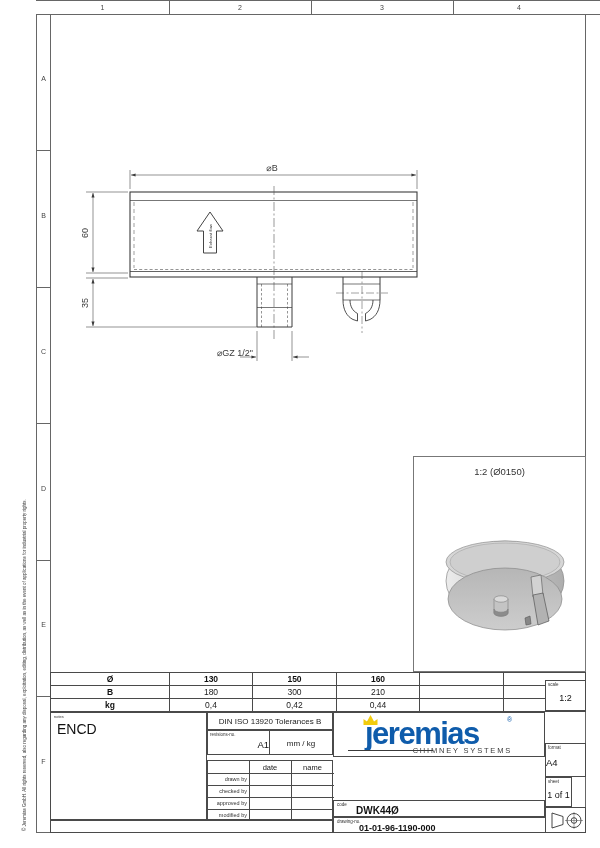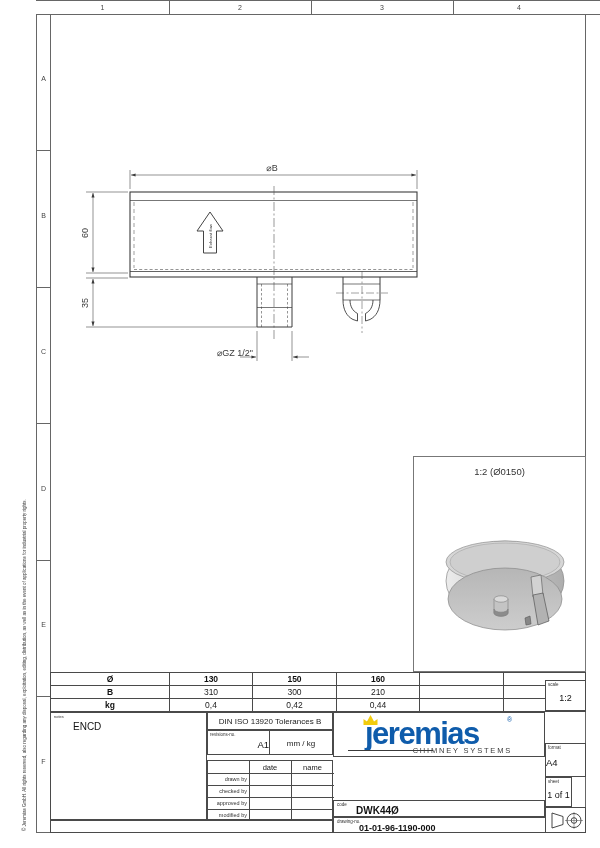--- a/index.html
+++ b/index.html
@@ -193,40 +193,40 @@
         <tr>
       <td class="b">Ø</td>
       <td class="b">130</td>
       <td class="b">150</td>
       <td class="b">160</td>
       <td class="b"></td>
       <td class="b"></td>
     </tr>
     <tr>
       <td class="b">B</td>
-      <td>310</td>
+      <td>180</td>
       <td>300</td>
       <td>210</td>
       <td></td>
       <td></td>
     </tr>
     <tr>
       <td class="b">kg</td>
       <td>0,4</td>
       <td>0,42</td>
       <td>0,44</td>
       <td></td>
       <td></td>
     </tr>
   </tbody>
     </table>
 
   <div class="tb" style="left:50px;top:712px;width:157px;height:108px;">
     <span class="tiny" style="left:3px;top:1px;font-size:4px;">notes</span>
-    <span class="val" style="left:22px;top:8px;font-size:10px;">ENCD</span>
+    <span class="val" style="left:6px;top:8px;font-size:14px;">ENCD</span>
   </div>
 
   <div class="tb" style="left:50px;top:820px;width:283px;height:13px;"></div>
 
   <div class="tb" style="left:207px;top:712px;width:126px;height:18px;text-align:center;line-height:17px;font-size:8px;color:#222;">DIN ISO 13920 Tolerances B</div>
 
   <div class="tb" style="left:207px;top:730px;width:63px;height:25px;">
     <span class="tiny" style="left:2px;top:1px;font-size:4.5px;">revisions-no.</span>
     <span class="val" style="left:0;top:8px;width:100%;text-align:right;font-size:9.5px;">A1</span>
   </div>

